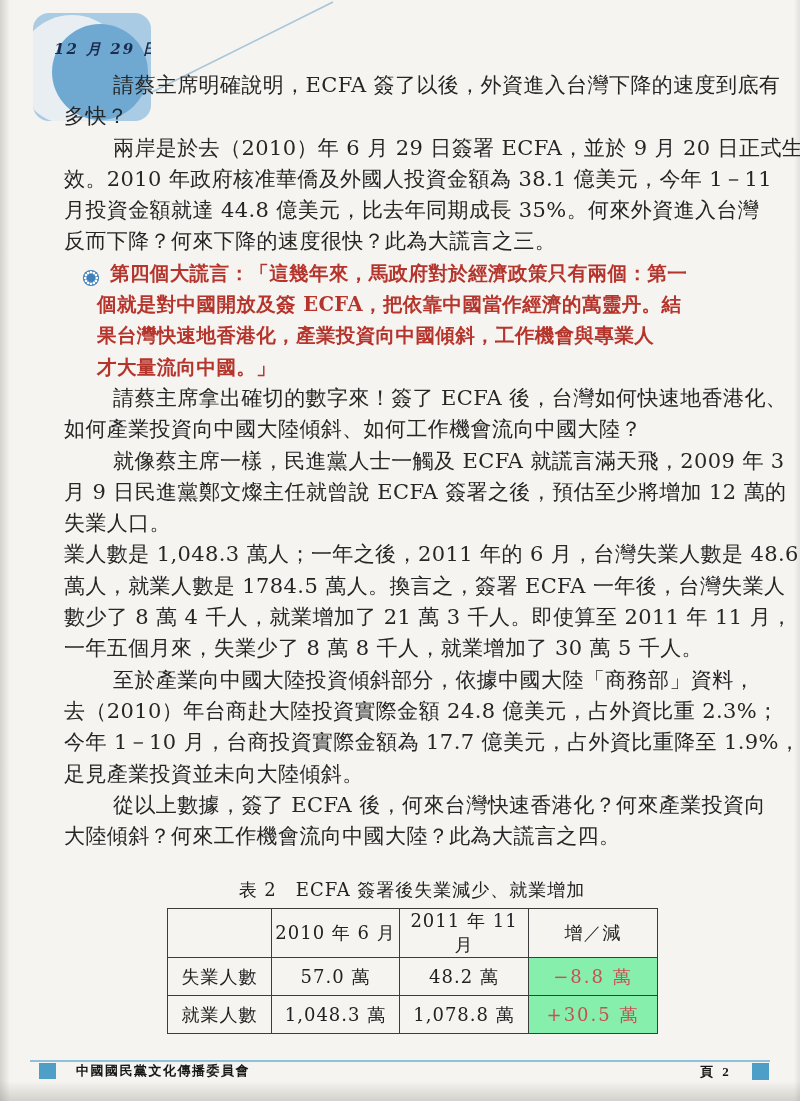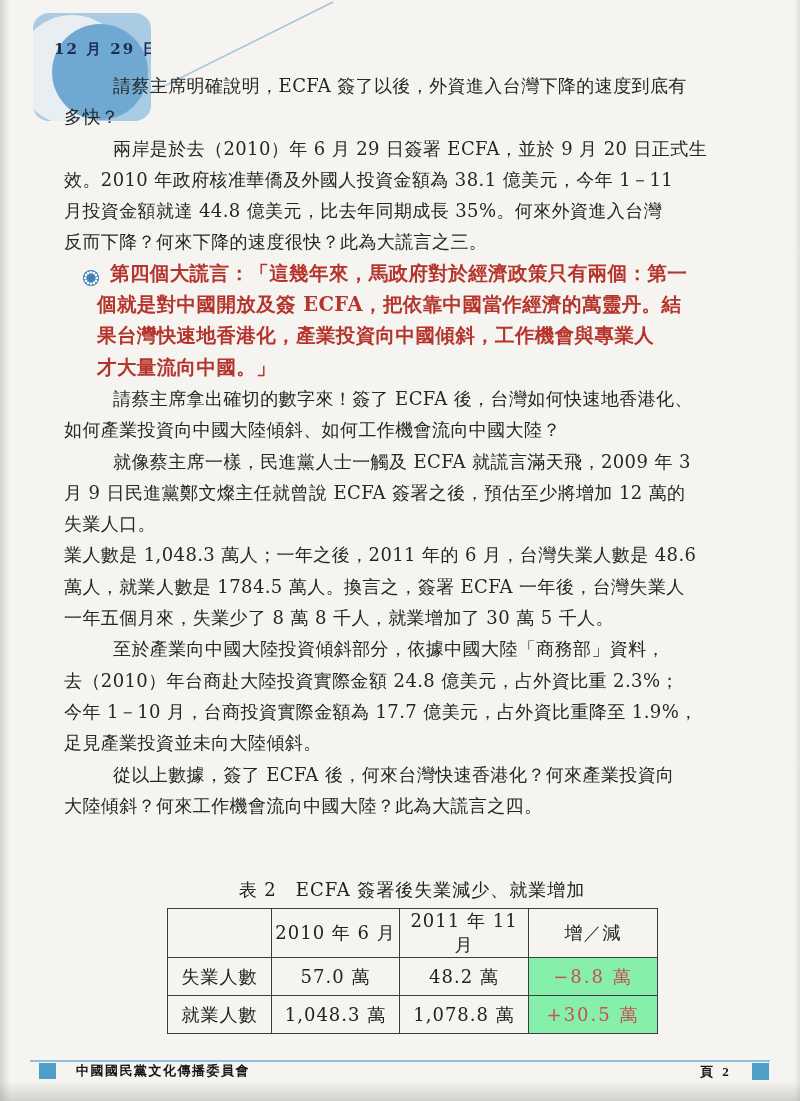--- a/index.html
+++ b/index.html
@@ -20,21 +20,21 @@
     background:linear-gradient(180deg, rgba(130,128,120,0), rgba(130,128,120,.30));
   }
   .edge-right {
     position:absolute; right:0; top:0; width:6px; height:1101px;
     background:linear-gradient(270deg, rgba(150,148,140,.20), rgba(150,148,140,0));
   }
 
   
   .logo {
     position:absolute; left:33px; top:13px; width:118px; height:108px;
-    background:#a9cbe3; border-radius:16px; overflow:hidden;
+    background:#a9cbe3; border-radius:16px; overflow:hidden;font-style:italic;
   }
   .logo .pale-circle {
     position:absolute; left:-16px; top:2px; width:110px; height:110px;
     border-radius:50%; background:#e8eef2;
   }
   .logo .blue-circle {
     position:absolute; left:19px; top:11px; width:96px; height:96px;
     border-radius:50%; background:#6fa9d2;
   }
   .logo .date {
@@ -44,21 +44,21 @@
   }
 
   .diag-svg { position:absolute; left:0; top:0; width:800px; height:1101px; pointer-events:none; }
 
   
   .content {
     position:absolute; left:64px; top:70px; width:690px;
     color:#262626;
   }
   .ln {
-    height:31.3px; line-height:31.3px; font-size:18px;
+    height:31.3px; line-height:31.3px; font-size:21px;
     white-space:nowrap; letter-spacing:0.4px;
   }
   .ln.indent { padding-left:49px; }
   .ln.red {
     color:#b5342c; font-weight:bold; font-size:19.5px;
     padding-left:33px; position:relative;
   }
   .ln.red.first { padding-left:46px; }
   .ln.red .bullet {
     position:absolute; left:18px; top:7px; width:18px; height:18px;
@@ -158,20 +158,21 @@
     <div class="ln red">果台灣快速地香港化，產業投資向中國傾斜，工作機會與專業人</div>
     <div class="ln red">才大量流向中國。」</div>
 
     <div class="ln indent">請蔡主席拿出確切的數字來！簽了 ECFA 後，台灣如何快速地香港化、</div>
     <div class="ln">如何產業投資向中國大陸傾斜、如何工作機會流向中國大陸？</div>
     <div class="ln indent">就像蔡主席一樣，民進黨人士一觸及 ECFA 就謊言滿天飛，2009 年 3</div>
     <div class="ln">月 9 日民進黨鄭文燦主任就曾說 ECFA 簽署之後，預估至少將增加 12 萬的</div>
     <div class="ln">失業人口。</div>
     <div class="ln">業人數是 1,048.3 萬人；一年之後，2011 年的 6 月，台灣失業人數是 48.6</div>
     <div class="ln">萬人，就業人數是 1784.5 萬人。換言之，簽署 ECFA 一年後，台灣失業人</div>
+    <div class="ln">數少了 8 萬 4 千人，就業增加了 21 萬 3 千人。即使算至 2011 年 11 月，</div>
     <div class="ln">一年五個月來，失業少了 8 萬 8 千人，就業增加了 30 萬 5 千人。</div>
     <div class="ln indent">至於產業向中國大陸投資傾斜部分，依據中國大陸「商務部」資料，</div>
     <div class="ln">去（2010）年台商赴大陸投資實際金額 24.8 億美元，占外資比重 2.3%；</div>
     <div class="ln">今年 1－10 月，台商投資實際金額為 17.7 億美元，占外資比重降至 1.9%，</div>
     <div class="ln">足見產業投資並未向大陸傾斜。</div>
     <div class="ln indent">從以上數據，簽了 ECFA 後，何來台灣快速香港化？何來產業投資向</div>
     <div class="ln">大陸傾斜？何來工作機會流向中國大陸？此為大謊言之四。</div>
   </div>
 
   <div class="tbl-caption">表 2　ECFA 簽署後失業減少、就業增加</div>

